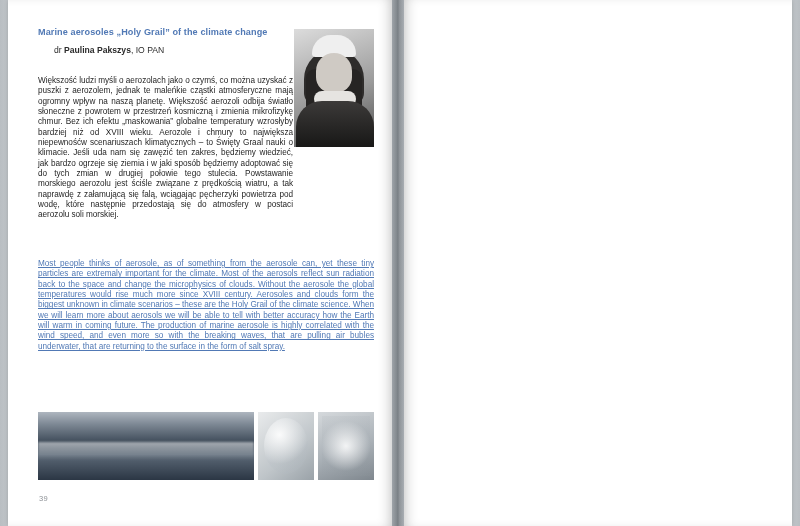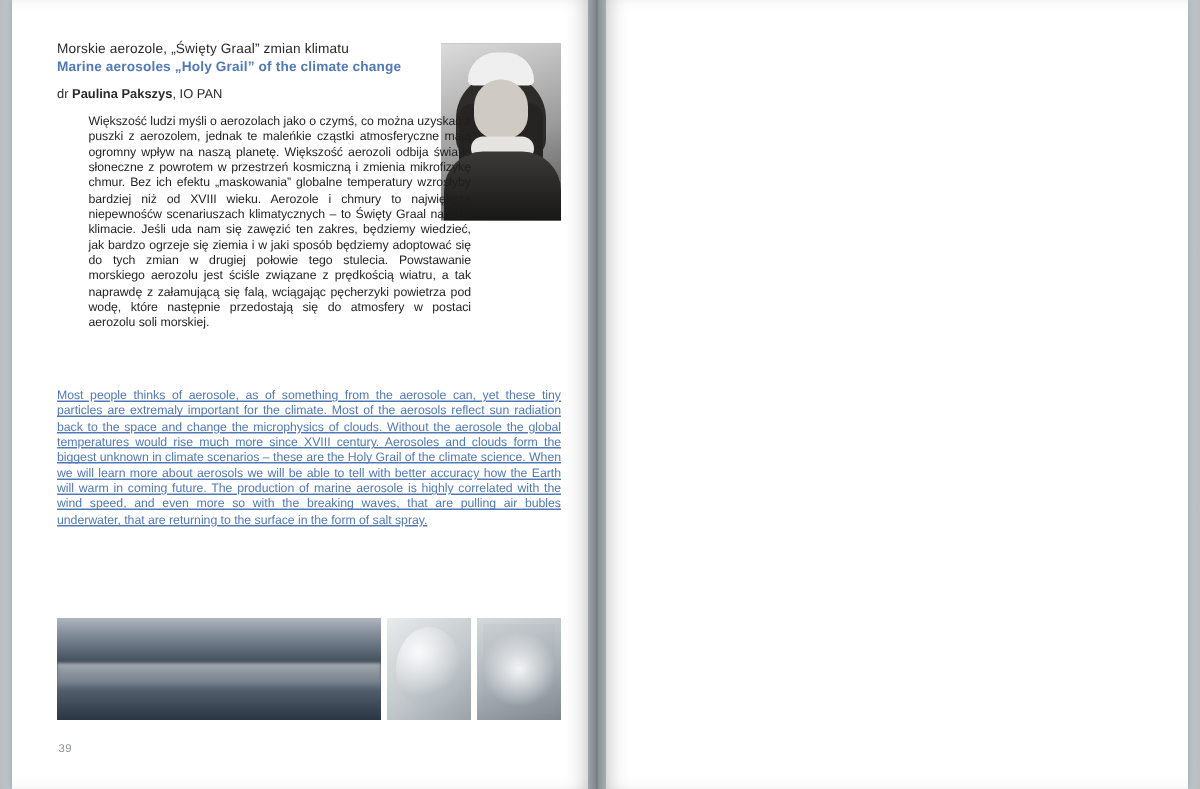--- a/index.html
+++ b/index.html
@@ -35,21 +35,21 @@
   .title-pl {
     font-size:9.1px; color:#2b2b2b; letter-spacing:.1px;
     line-height:12px;
   }
   .title-en {
     font-size:9.1px; color:#5179b5; letter-spacing:.1px;
     line-height:12px;
     font-weight:bold;
   }
   .author {
-    font-size:8.6px; color:#2b2b2b; margin-top:7px; line-height:11px;
+    font-size:8.6px; color:#2b2b2b; margin-top:7px; line-height:11px;margin-left:16px;
   }
   .author b { font-weight:bold; }
 
   .body-pl {
     font-size:8.2px; line-height:10.35px; color:#1f1f1f;
     text-align:justify; letter-spacing:-.02px;
   }
   .body-en {
     font-size:8.2px; line-height:10.35px; color:#5179b5;
     text-align:justify; letter-spacing:-.02px;text-decoration:underline;
@@ -69,21 +69,21 @@
                        background:#cfcac4; border-radius:18px 18px 16px 16px; }
   .L-portrait .hair  { position:absolute; left:10px; top:20px; width:60px; height:56px;
                        background:#2e2c2b; border-radius:30px 30px 12px 12px; z-index:-0; }
   .L-portrait .hair2 { position:absolute; left:12px; top:40px; width:18px; height:46px; background:#262423; border-radius:10px; }
   .L-portrait .hair3 { position:absolute; left:50px; top:40px; width:18px; height:46px; background:#262423; border-radius:10px; }
   .L-portrait .coat  { position:absolute; left:2px; top:72px; width:78px; height:48px;
                        background:linear-gradient(180deg,#3c3a39,#161615); border-radius:26px 26px 0 0; }
   .L-portrait .scarf { position:absolute; left:20px; top:62px; width:42px; height:16px;
                        background:#e6e4e1; border-radius:10px; }
 
-  .L-body-pl { position:absolute; left:30px; top:76px; width:255px;margin-left:21px; }
+  .L-body-pl { position:absolute; left:30px; top:76px; width:255px; }
   .L-body-en { position:absolute; left:30px; top:259px; width:336px; }
 
   .L-photos { position:absolute; left:30px; top:412px; width:336px; height:68px; display:flex; gap:4px; }
   .ph { position:relative; overflow:hidden; }
   .ph1 { flex:0 0 216px; background:linear-gradient(180deg,#aeb6bf 0%,#7d8894 18%,#3d4a58 45%,#5d6a78 62%,#2b3644 100%); }
   .ph1::after { content:""; position:absolute; left:0; right:0; top:44%; height:26%;
                 background:linear-gradient(180deg,rgba(255,255,255,.55),rgba(255,255,255,0));
                 filter:blur(1px); }
   .ph2 { flex:0 0 56px; background:linear-gradient(140deg,#e9ebec,#bfc5c9 60%,#9aa2a8); }
   .ph2::after { content:""; position:absolute; inset:6px; border-radius:50%;
@@ -98,21 +98,20 @@
   .pg-left  { left:31px;  top:494px; }
 </style>
 </head>
 <body>
 
 <div id="spread">
 
   <div class="page left">
 
     <div class="L-head">
-      <div class="title-pl">Morskie aerozole, „Święty Graal” zmian klimatu</div>
       <div class="title-en">Marine aerosoles „Holy Grail” of the climate change</div>
       <div class="author">
         <span>dr </span><b>Paulina Pakszys</b><span>, IO PAN</span>
       </div>
     </div>
 
     <div class="L-portrait">
       <div class="sky"></div>
       <div class="hair"></div>
       <div class="hair2"></div>

